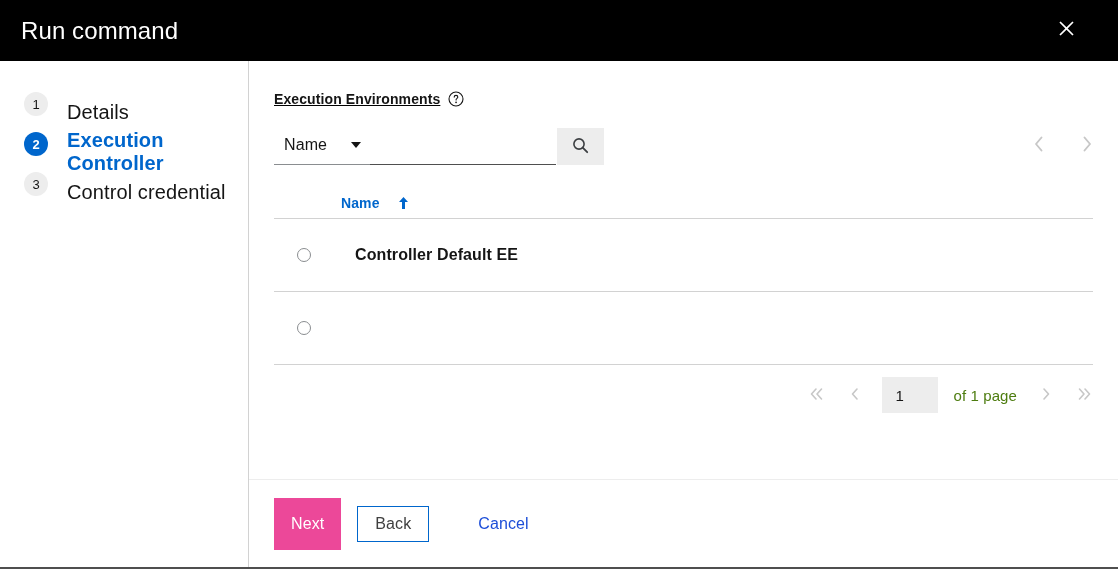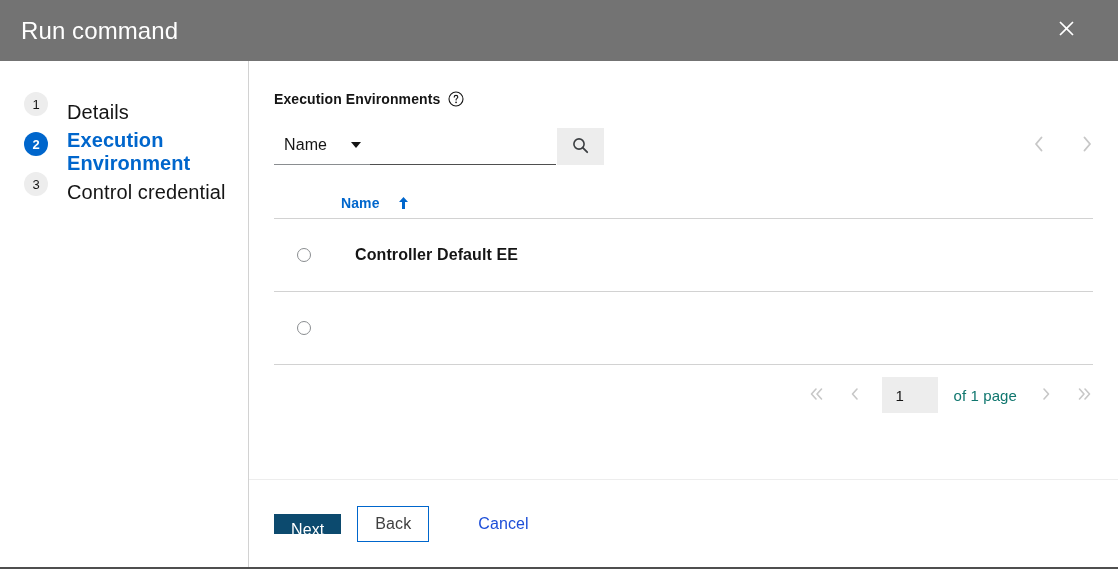--- a/index.html
+++ b/index.html
@@ -20,21 +20,21 @@
     background: #ffffff;
     border-bottom: 2px solid #4f4f4f;
   }
 
   
   .wizard-header {
     position: absolute;
     left: 0; top: 0;
     width: 1118px;
     height: 61px;
-    background: #737373;
+    background: #000000;
     display: flex;
     align-items: center;
   }
   .wizard-title {
     color: #ffffff;
     font-size: 24px;
     font-weight: 400;
     letter-spacing: 0.1px;
     margin-left: 21px;
     line-height: 1;
@@ -114,20 +114,21 @@
     position: absolute;
     left: 249px; top: 0;
     width: 869px;
     height: 506px;
   }
 
   .section-title-row {
     display: flex;
     align-items: center;
     padding: 30px 0 0 25px;
+    text-decoration: underline;
   }
   .section-title {
     font-size: 14px;
     font-weight: 700;
     color: #151515;
     letter-spacing: 0.1px;
   }
   .help-icon {
     margin-left: 8px;
     width: 16px;
@@ -280,21 +281,21 @@
     outline: none;
     font-family: "Liberation Sans", sans-serif;
     font-size: 15px;
     color: #151515;
     text-align: left;
     padding-left: 14px;
     margin-left: 12px;
   }
   .of-pages {
     font-size: 15px;
-    color: #0f766e;
+    color: #4d7c0f;
     margin-left: 16px;
     margin-right: 14px;
     letter-spacing: 0.1px;
     white-space: nowrap;
   }
 
   
   .wizard-footer {
     position: absolute;
     left: 0; bottom: 0;
@@ -306,24 +307,24 @@
     padding-left: 25px;
   }
   .btn {
     font-family: "Liberation Sans", sans-serif;
     font-size: 16px;
     letter-spacing: 0.1px;
     cursor: pointer;
     line-height: 1;
   }
   .btn-primary {
-    background: #0c4a6e;
+    background: #ec4899;
     color: #ffffff;
     border: none;
-    height: 20px;
+    height: 52px;
     padding: 8px 17px;
   }
   .btn-secondary {
     background: #ffffff;
     color: #404040;
     border: 1px solid #06c;
     height: 36px;
     padding: 0 17px;
     margin-left: 16px;
   }
@@ -354,21 +355,21 @@
 
     <div class="wizard-nav">
 
       <div class="nav-step">
         <span class="step-badge">1</span>
         <span class="step-label">Details</span>
       </div>
 
       <div class="nav-step active">
         <span class="step-badge">2</span>
-        <span class="step-label">Execution Environment</span>
+        <span class="step-label">Execution Controller</span>
       </div>
 
       <div class="nav-step">
         <span class="step-badge">3</span>
         <span class="step-label">Control credential</span>
       </div>
 
     </div>
 
     <div class="wizard-main">

